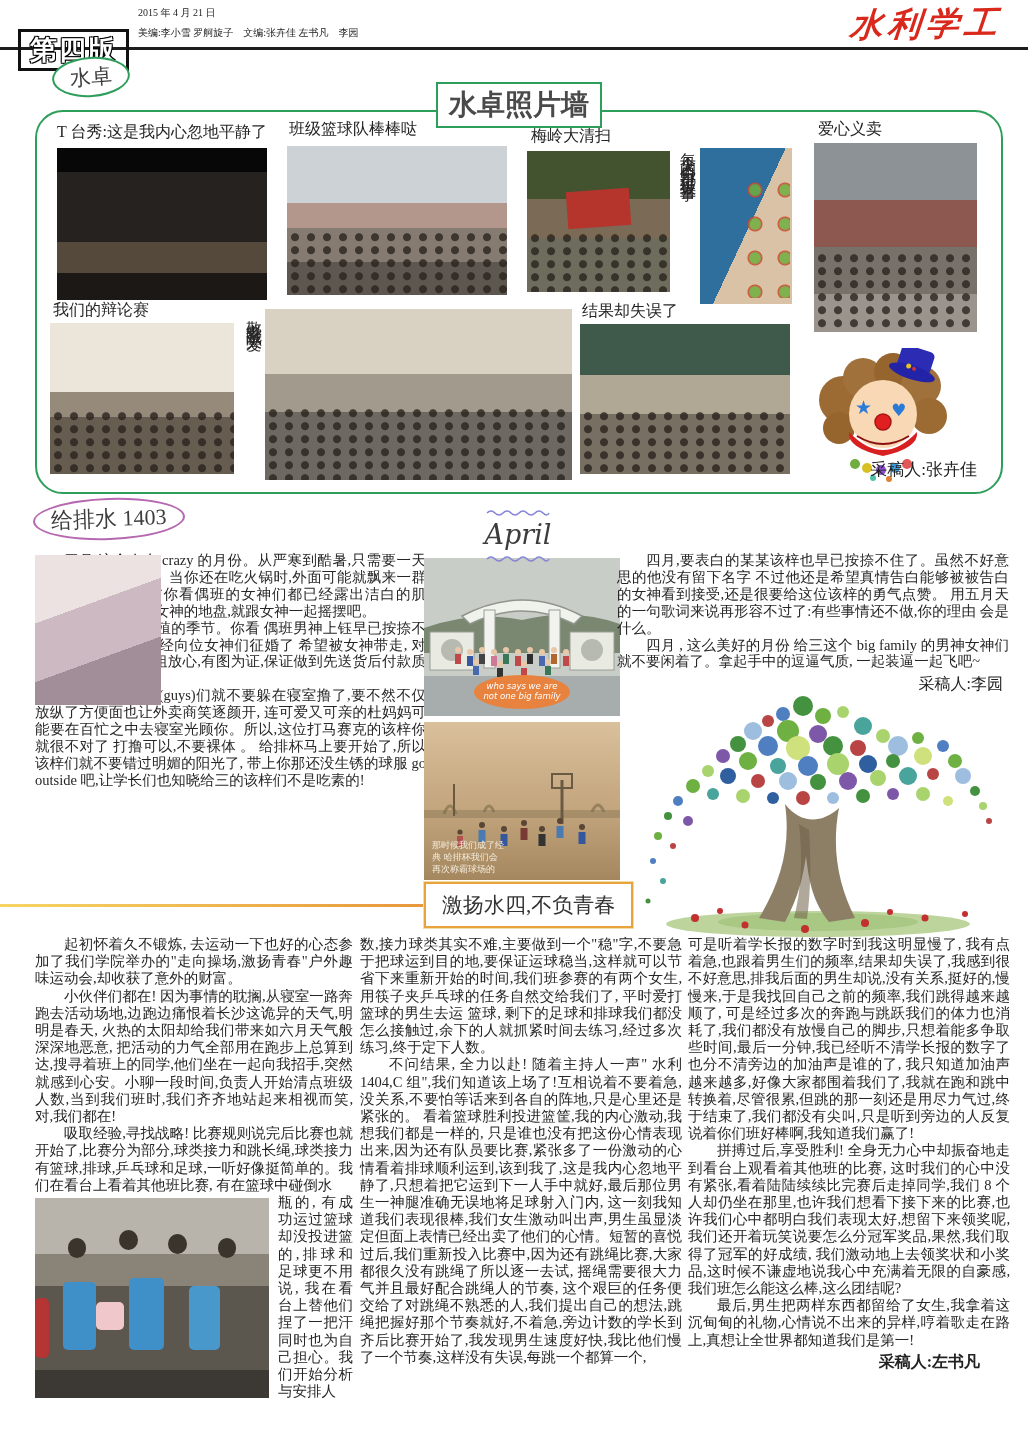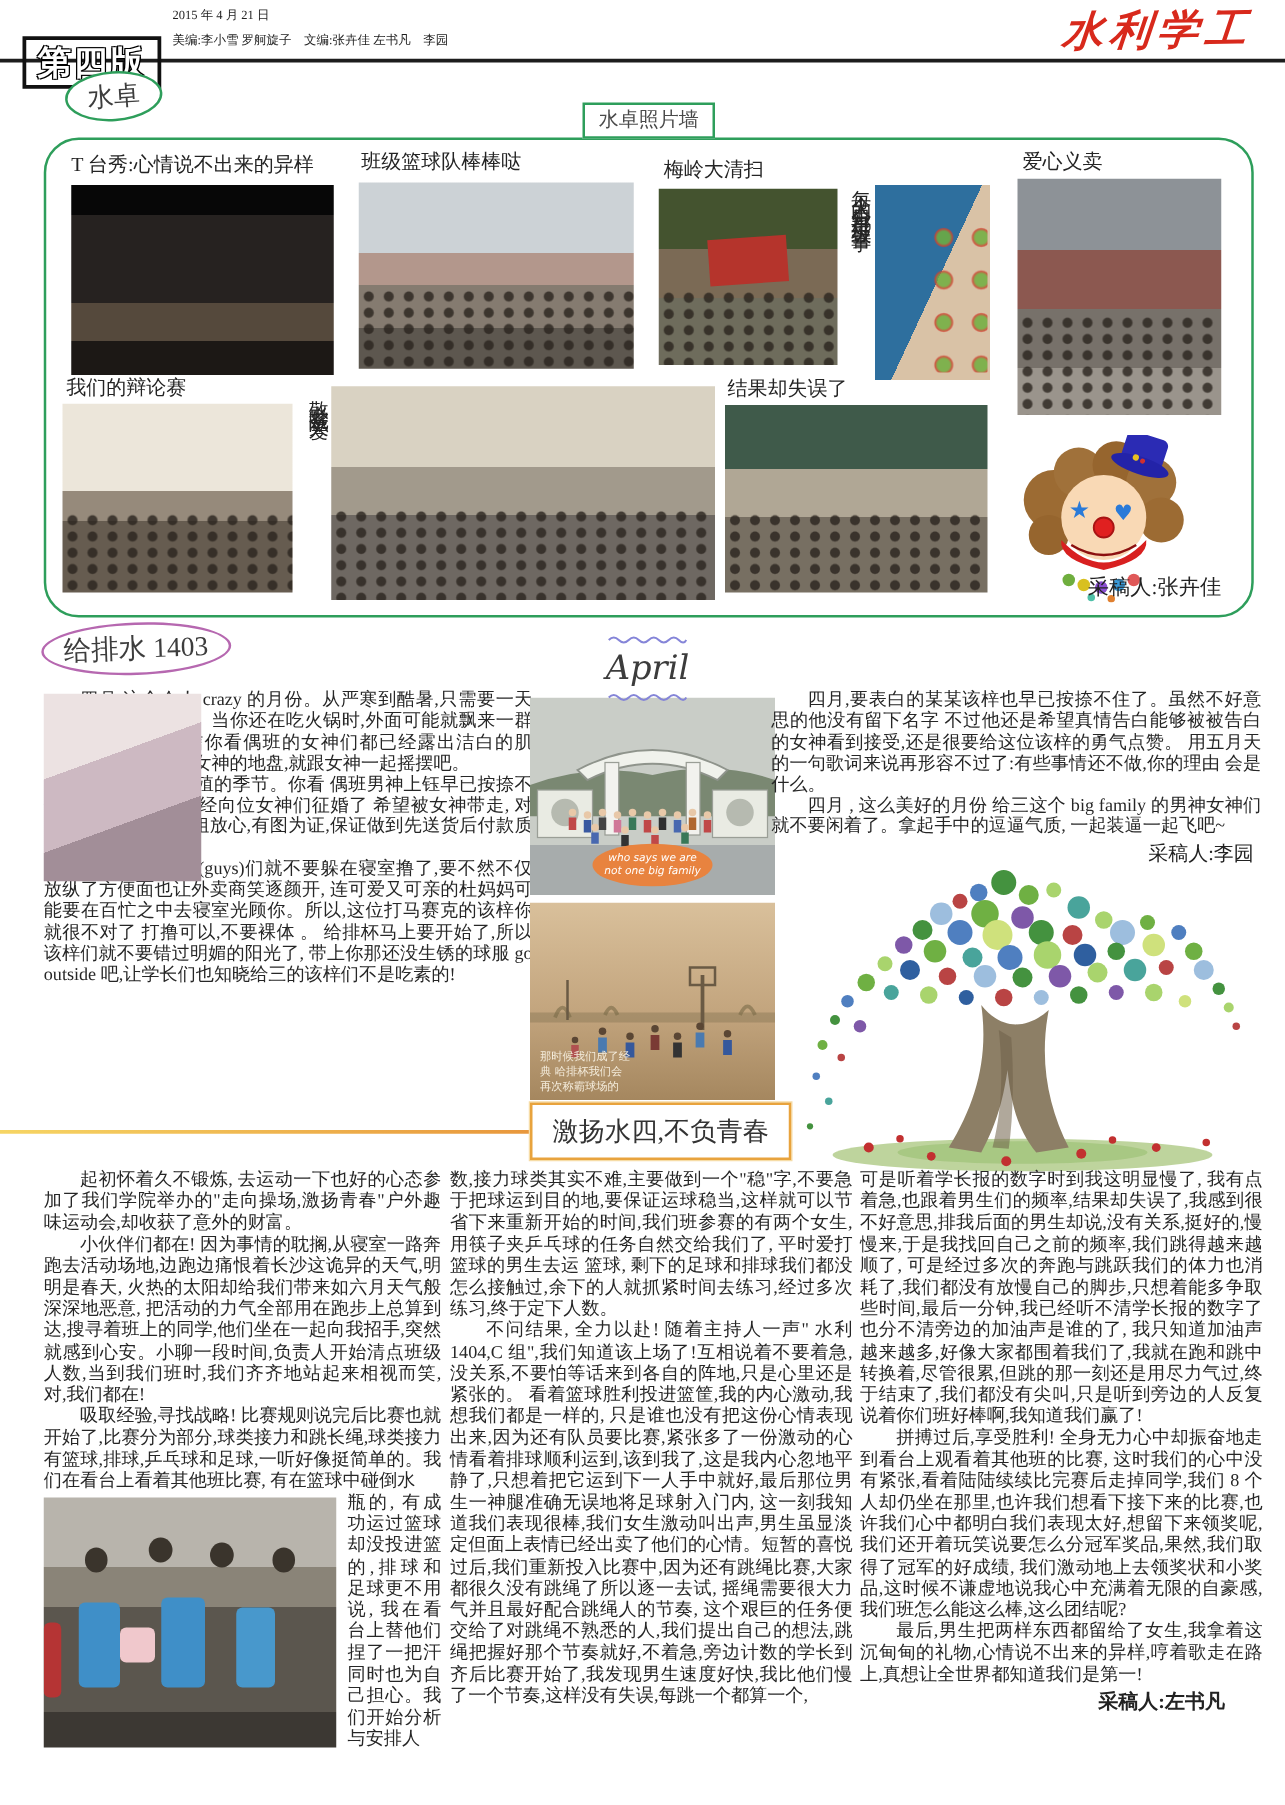--- a/index.html
+++ b/index.html
@@ -14,21 +14,21 @@
   .header-meta{position:absolute;left:138px;top:3px;font-size:10px;line-height:20px;color:#1e1e1e;}
   .masthead{position:absolute;right:26px;top:2px;font-size:33px;font-weight:bold;color:#d8291c;
     font-family:"DejaVu Serif",serif;font-style:italic;letter-spacing:5px;transform:skew(-6deg) rotate(-1deg);}
 
   
   .oval{position:absolute;background:#fff;border-radius:50%;padding:4px 16px;font-size:21px;color:#3d3d3d;z-index:5;white-space:nowrap;}
   .oval-green{border:2.5px solid #2e9e5b;transform:rotate(-4deg);}
   .oval-purple{border:2.5px solid #b668b0;}
   .oval-teal{border:2.5px solid #55a89f;font-size:22px;padding:6px 18px;}
   .boxed{position:absolute;background:#fff;z-index:5;white-space:nowrap;}
-  .boxed-green{border:2.5px solid #2e9e5b;padding:2px 11px;font-size:16px;color:#4a4a4a;}
+  .boxed-green{border:2.5px solid #2e9e5b;padding:2px 11px;font-size:28px;color:#4a4a4a;font-weight:bold;}
   .boxed-orange{border:2px solid #e8a33d;box-shadow:0 0 0 1px #f6dca6;padding:7px 16px;font-size:21px;color:#333;}
 
   
   .wall{position:absolute;left:35px;top:110px;width:964px;height:380px;
         border:2.5px solid #2e9e5b;border-radius:28px;background:#fff;}
   .wall .cap{position:absolute;font-size:16px;color:#242424;white-space:nowrap;}
   .vcap{position:absolute;writing-mode:vertical-rl;font-size:16px;letter-spacing:3px;color:#242424;}
   .ph{position:absolute;overflow:hidden;}
   .dots::after{content:"";position:absolute;left:0;right:0;bottom:0;height:42%;
     background-image:radial-gradient(circle at 50% 40%,rgba(42,36,30,.8) 3.5px,transparent 4.5px);
@@ -78,21 +78,21 @@
       <div>美编:李小雪 罗舸旋子　文编:张卉佳 左书凡　李园</div>
     </div>
     <div class="masthead">水利学工</div>
   </div>
 
   <div class="oval oval-green" style="left:52px;top:57px;">水卓</div>
 
   <div class="wall">
     <div class="boxed boxed-green" style="left:50%;top:-30px;transform:translateX(-50%);">水卓照片墙</div>
 
-    <div class="cap" style="left:20px;top:10px;">T 台秀:心情说不出来的异样</div>
+    <div class="cap" style="left:20px;top:10px;">T 台秀:这是我内心忽地平静了</div>
     <div class="ph ph-tshow" style="left:20px;top:36px;width:210px;height:152px;"></div>
 
     <div class="cap" style="left:252px;top:7px;">班级篮球队棒棒哒</div>
     <div class="ph ph-bball dots" style="left:250px;top:34px;width:220px;height:149px;"></div>
 
     <div class="cap" style="left:494px;top:14px;">梅岭大清扫</div>
     <div class="ph ph-meiling dots" style="left:490px;top:39px;width:143px;height:141px;"></div>
 
     <div class="vcap" style="left:640px;top:28px;height:185px;">每个人的生日都是班级喜事</div>
     <div class="ph ph-bday" style="left:663px;top:36px;width:92px;height:156px;"></div>

